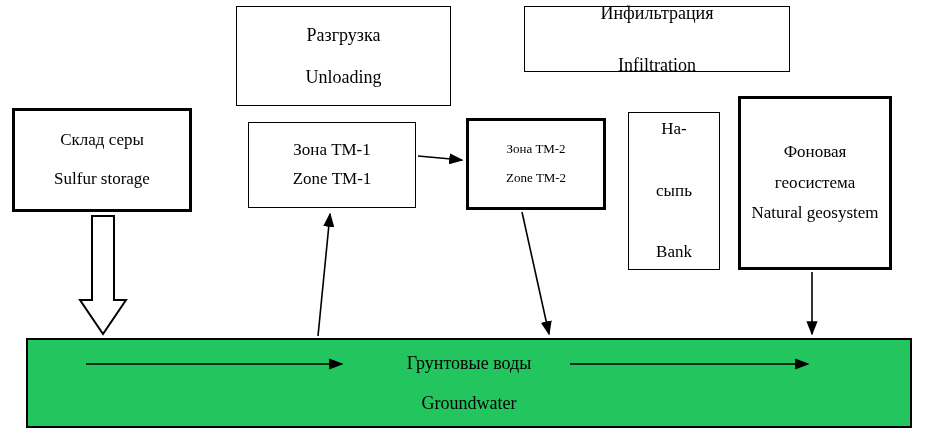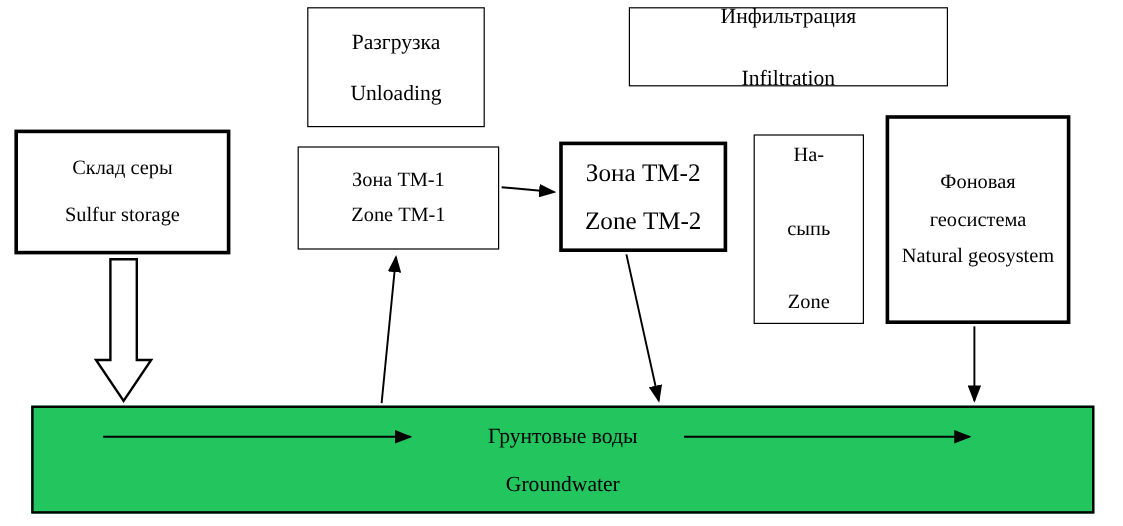--- a/index.html
+++ b/index.html
@@ -35,41 +35,41 @@
   .thick { border: 3px solid #000000; }
 
   
   #box-sulfur-storage {
     left: 12px; top: 108px; width: 180px; height: 104px;
     font-size: 17px;
   }
   #box-sulfur-storage .line + .line { margin-top: 14px; }
 
   #box-unloading {
-    left: 256px; top: 6px; width: 148px; height: 100px;
+    left: 236px; top: 6px; width: 215px; height: 100px;
     font-size: 18px;
   }
   #box-unloading .line + .line { margin-top: 16px; font-family: Liberation Serif, serif; }
 
   #box-infiltration {
     left: 524px; top: 6px; width: 266px; height: 66px;
     font-size: 18px;
     gap: 19px;
   }
   #box-infiltration .line + .line { margin-top: 6px; }
 
   #box-zone-tm1 {
     left: 248px; top: 122px; width: 168px; height: 86px;
     font-size: 17px;
   }
   #box-zone-tm1 .line + .line { margin-top: 4px; }
 
   #box-zone-tm2 {
     left: 466px; top: 118px; width: 140px; height: 92px;
-    font-size: 21px;
+    font-size: 13px;
   }
   #box-zone-tm2 .line + .line { margin-top: 10px; }
 
   #box-bank {
     left: 628px; top: 112px; width: 92px; height: 158px;
     font-size: 17px;
   }
   #box-bank .line + .line { margin-top: 37px; }
 
   #box-natural-geosystem {
@@ -121,21 +121,21 @@
   </div>
 
   <div class="box thick" id="box-zone-tm2">
     <span class="line">Зона ТМ-2</span>
     <span class="line">Zone ТМ-2</span>
   </div>
 
   <div class="box thin" id="box-bank">
     <span class="line">На-</span>
     <span class="line">сыпь</span>
-    <span class="line">Zone</span>
+    <span class="line">Bank</span>
   </div>
 
   <div class="box thick" id="box-natural-geosystem">
     <span class="line">Фоновая</span>
     <span class="line">геосистема</span>
     <span class="line gap">Natural geosystem</span>
   </div>
 
   <div class="box" id="box-groundwater">
     <span class="line">Грунтовые воды</span>

